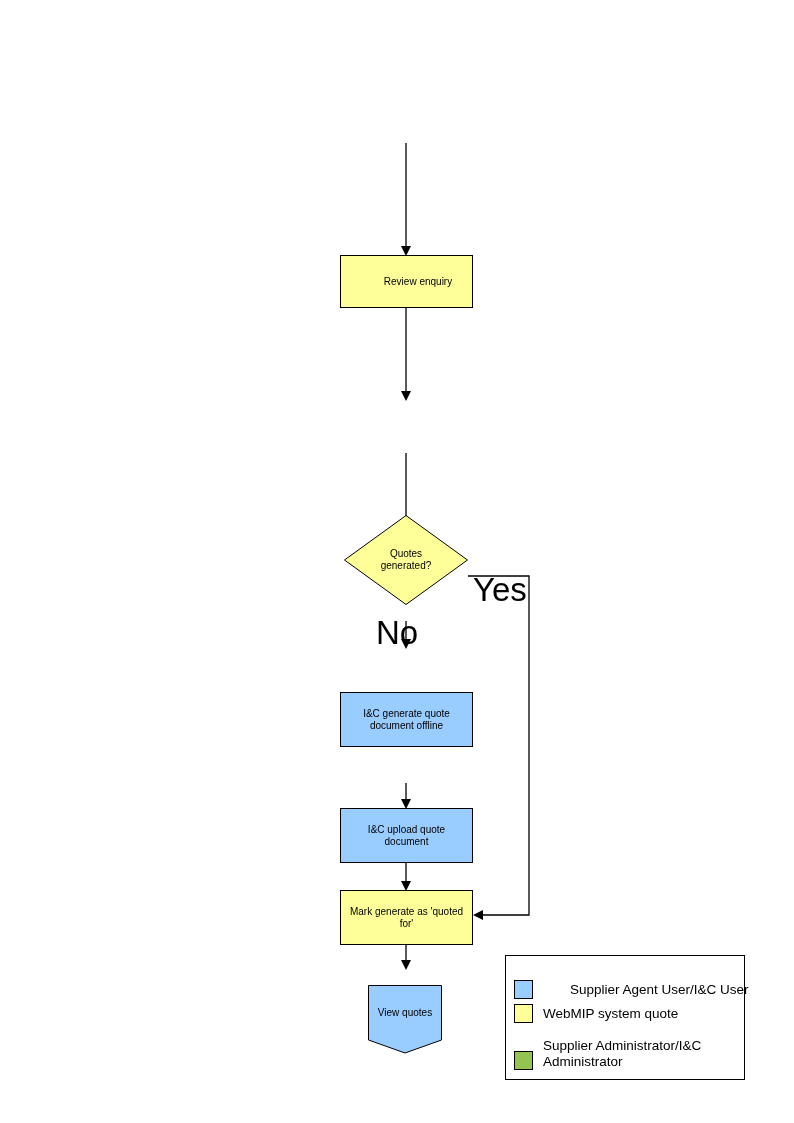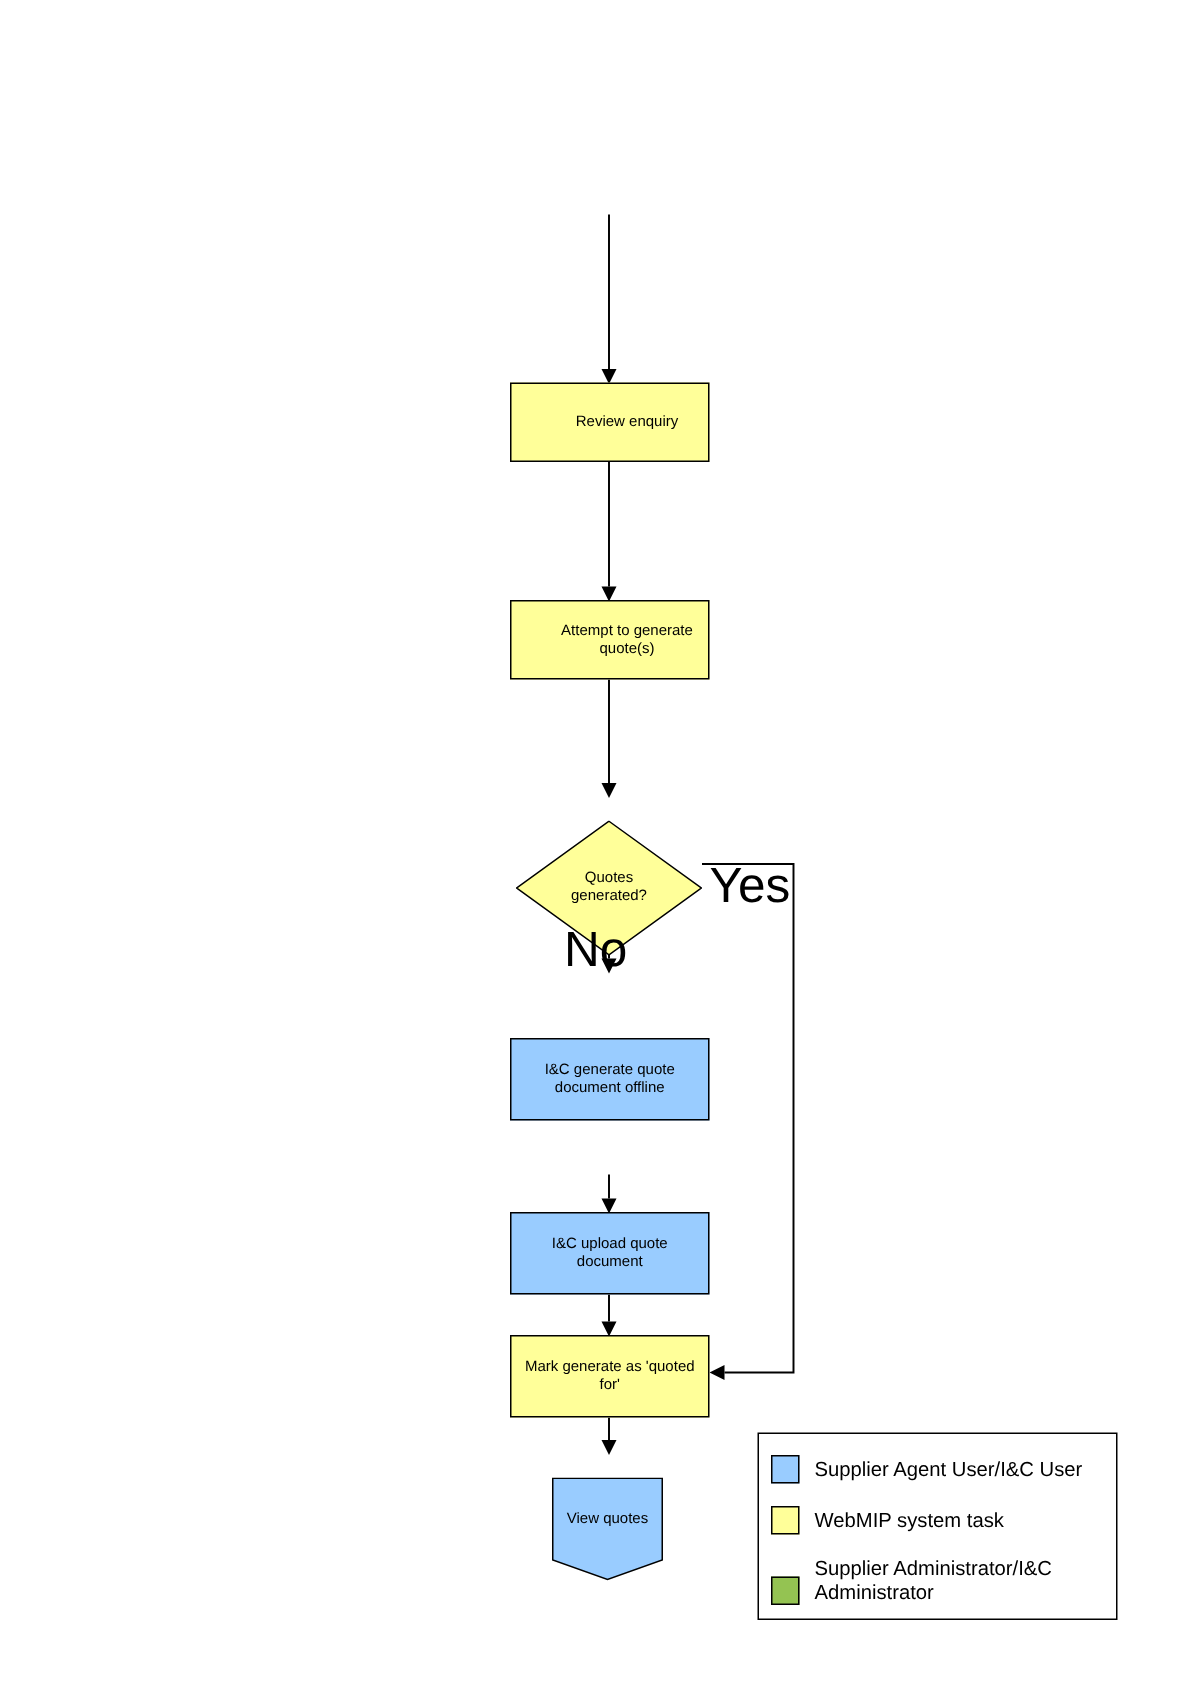--- a/index.html
+++ b/index.html
@@ -134,25 +134,22 @@
       <polyline points="468,576 529,576 529,915 483,915"></polyline>
       <polygon points="483,910 483,920 473,915"></polygon>
     </g>
   </svg>
 
 
   <div class="node rect-node fill-yellow" style="left:340px; top:255px; width:133px; height:53px;">
     <span>Review enquiry</span>
   </div>
 
-  <div class="node rect-node fill-yellow" style="left:340px; top:400px; width:133px; height:53px;">
-    <span>Attempt to generate quote(s)</span>
-  </div>
 
-  <div class="node" style="left:344px; top:547px; width:124px; height:90px;">
+  <div class="node" style="left:344px; top:515px; width:124px; height:90px;">
     <svg class="shape-svg" width="124" height="90" viewBox="0 0 124 90">
       <polygon points="62,0.5 123.5,45 62,89.5 0.5,45" fill="#FFFF99" stroke="#000" stroke-width="1"></polygon>
     </svg>
     <div class="shape-label" style="padding:0 22px;">Quotes generated?</div>
   </div>
 
   <div class="edge-label" style="left:473px; top:577px;">Yes</div>
   <div class="edge-label" style="left:376px; top:620px;">No</div>
 
 
@@ -169,27 +166,27 @@
   </div>
 
   <div class="node" style="left:368px; top:969px; width:74px; height:69px;margin-top:16px;">
     <svg class="shape-svg" width="74" height="69" viewBox="0 0 74 69">
       <polygon points="0.5,0.5 73.5,0.5 73.5,55 37,68 0.5,55" fill="#99CCFF" stroke="#000" stroke-width="1"></polygon>
     </svg>
     <div class="shape-label pentagon-label">View quotes</div>
   </div>
 
   <div class="legend">
-    <div class="legend-row" style="top:14px;">
+    <div class="legend-row" style="top:24px;gap:27px;">
       <div class="legend-swatch swatch-blue"></div>
       <div class="legend-label">Supplier Agent User/I&amp;C User</div>
     </div>
     <div class="legend-row" style="top:48px;">
       <div class="legend-swatch swatch-yellow"></div>
-      <div class="legend-label">WebMIP system task</div>
+      <div class="legend-label">WebMIP system quote</div>
     </div>
     <div class="legend-row" style="top:80px;align-items:flex-end;">
       <div class="legend-swatch swatch-green"></div>
       <div class="legend-label">Supplier Administrator/I&amp;C Administrator</div>
     </div>
   </div>
 
 </div>
 
 </body></html>

